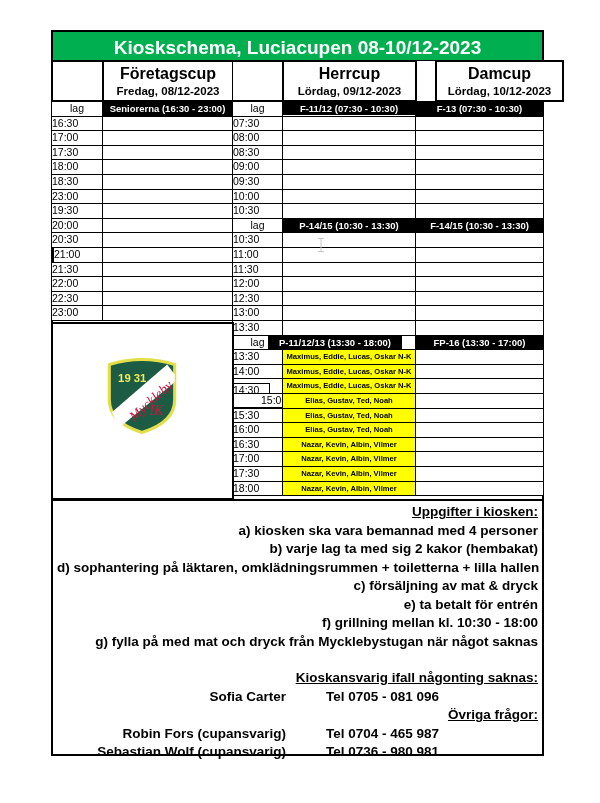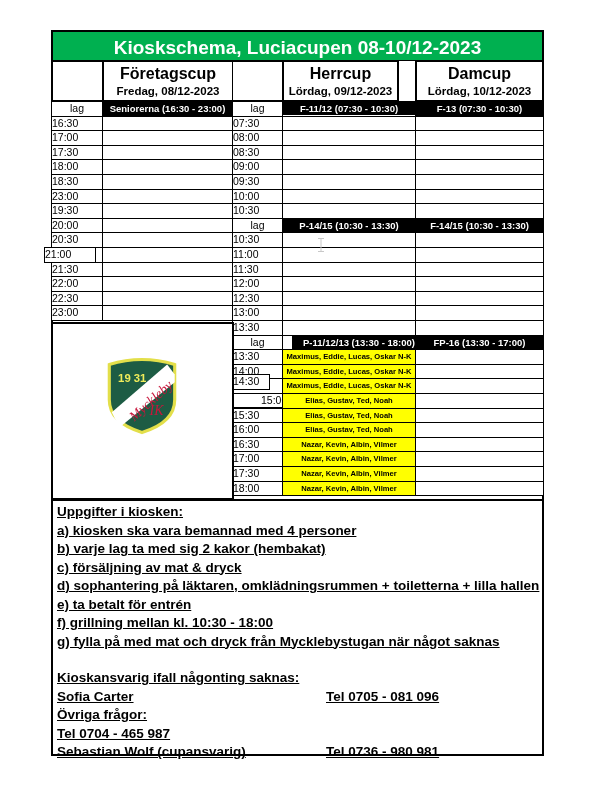--- a/index.html
+++ b/index.html
@@ -8,46 +8,46 @@
   #sheet { left:51px; top:30px; width:493px; height:726px; border:2px solid #000; }
   .title-bar { left:51px; top:30px; width:493px; height:31px; background:#00b050; color:#fff; font-weight:bold; font-size:19px; text-align:center; line-height:31px; border:2px solid #000; border-bottom:1px solid #000; }
   .hdr-cell { border:2px solid #000; text-align:center; background:#fff; }
   .hdr-name { font-size:16px; font-weight:bold; line-height:20px; margin-top:2px; }
   .hdr-date { font-size:11.5px; font-weight:bold; line-height:14px; }
   .cell { border:1px solid #000; background:#fff; font-size:10.5px; line-height:13px; overflow:hidden; white-space:nowrap; }
   .time { text-align:left; padding-right:2px; font-weight:normal; }
   .lag { text-align:center; font-weight:normal; font-size:10.5px; }
   .black { background:#000; color:#fff; font-weight:bold; font-size:9.5px; text-align:center; }
   .yellow { background:#ffff00; color:#000; font-weight:bold; font-size:7.6px; text-align:center; line-height:13px; }
-  .info { left:51px; top:499px; width:493px; height:257px; border:2px solid #000; border-top:2px solid #000; padding:2px 4px; }
-  .info-line { font-size:13.5px; line-height:18.5px; font-weight:bold; white-space:nowrap;text-decoration:underline; }
+  .info { left:51px; top:499px; width:493px; height:257px; border:2px solid #000; border-top:2px solid #000; padding:2px 4px;text-align:right; }
+  .info-line { font-size:13.5px; line-height:18.5px; font-weight:bold; white-space:nowrap; }
   .u { text-decoration:underline; }
   .contact { display:flex;gap:40px; }
   .contact .nm { width:229px; }
   .logo-box { left:51px; top:322px; width:183px; height:178px; border:2px solid #000; background:#fff; }
   .cursor { left:318px; top:238px; width:6px; height:14px; }
 </style>
 </head>
 <body>
 
 <div id="sheet" class="abs"></div>
 
 <div class="abs title-bar">Kioskschema, Luciacupen 08-10/12-2023</div>
 
 <div class="abs hdr-cell" style="left:51px;top:60px;width:53px;height:42px;border-right:1px solid #000;"></div>
 <div class="abs hdr-cell" style="left:102px;top:60px;width:132px;height:42px;">
   <div class="hdr-name">Företagscup</div>
   <div class="hdr-date">Fredag, 08/12-2023</div>
 </div>
 <div class="abs hdr-cell" style="left:232px;top:60px;width:52px;height:42px;border-left:1px solid #000;"></div>
-<div class="abs hdr-cell" style="left:282px;top:60px;width:117px;height:42px;">
+<div class="abs hdr-cell" style="left:282px;top:60px;width:135px;height:42px;">
   <div class="hdr-name">Herrcup</div>
   <div class="hdr-date">Lördag, 09/12-2023</div>
 </div>
-<div class="abs hdr-cell" style="left:415px;top:60px;width:129px;height:42px;">
+<div class="abs hdr-cell" style="left:435px;top:60px;width:129px;height:42px;">
   <div class="hdr-name">Damcup</div>
   <div class="hdr-date">Lördag, 10/12-2023</div>
 </div>
 
 <div id="grid">
     <div class="abs cell lag" style="left: 51px; top: 101px; width: 52px; height: 15.6px;">lag</div>
     <div class="abs cell black" style="left: 102px; top: 101px; width: 131px; height: 15.6px;">Seniorerna (16:30 - 23:00)</div>
     <div class="abs cell time" style="left: 51px; top: 115.6px; width: 52px; height: 15.6px;">16:30</div>
     <div class="abs cell " style="left: 102px; top: 115.6px; width: 131px; height: 15.6px;"></div>
     <div class="abs cell time" style="left: 51px; top: 130.2px; width: 52px; height: 15.6px;">17:00</div>
@@ -59,21 +59,21 @@
     <div class="abs cell time" style="left: 51px; top: 174px; width: 52px; height: 21px;">18:30</div>
     <div class="abs cell " style="left: 102px; top: 174px; width: 131px; height: 15.6px;"></div>
     <div class="abs cell time" style="left: 51px; top: 188.6px; width: 52px; height: 15.6px;">23:00</div>
     <div class="abs cell " style="left: 102px; top: 188.6px; width: 131px; height: 15.6px;"></div>
     <div class="abs cell time" style="left: 51px; top: 203.2px; width: 52px; height: 15.6px;">19:30</div>
     <div class="abs cell " style="left: 102px; top: 203.2px; width: 131px; height: 15.6px;"></div>
     <div class="abs cell time" style="left: 51px; top: 217.8px; width: 52px; height: 15.6px;">20:00</div>
     <div class="abs cell " style="left: 102px; top: 217.8px; width: 131px; height: 15.6px;"></div>
     <div class="abs cell time" style="left: 51px; top: 232.4px; width: 52px; height: 15.6px;">20:30</div>
     <div class="abs cell " style="left: 102px; top: 232.4px; width: 131px; height: 15.6px;"></div>
-    <div class="abs cell time" style="left: 44px; top: 247px; width: 52px; height: 15.6px;">21:00</div>
+    <div class="abs cell time" style="left: 53px; top: 247px; width: 52px; height: 15.6px;">21:00</div>
     <div class="abs cell " style="left: 102px; top: 247px; width: 131px; height: 15.6px;"></div>
     <div class="abs cell time" style="left: 51px; top: 261.6px; width: 52px; height: 15.6px;">21:30</div>
     <div class="abs cell " style="left: 102px; top: 261.6px; width: 131px; height: 15.6px;"></div>
     <div class="abs cell time" style="left: 51px; top: 276.2px; width: 52px; height: 15.6px;">22:00</div>
     <div class="abs cell " style="left: 102px; top: 276.2px; width: 131px; height: 15.6px;"></div>
     <div class="abs cell time" style="left: 51px; top: 290.8px; width: 52px; height: 15.6px;">22:30</div>
     <div class="abs cell " style="left: 102px; top: 290.8px; width: 131px; height: 15.6px;"></div>
     <div class="abs cell time" style="left: 51px; top: 305.4px; width: 52px; height: 15.6px;">23:00</div>
     <div class="abs cell " style="left: 102px; top: 305.4px; width: 131px; height: 15.6px;"></div>
     <div class="abs cell lag" style="left: 232px; top: 101px; width: 51px; height: 15.6px;">lag</div>
@@ -118,29 +118,29 @@
     <div class="abs cell time" style="left: 232px; top: 290.8px; width: 51px; height: 15.6px;">12:30</div>
     <div class="abs cell " style="left: 282px; top: 290.8px; width: 134px; height: 15.6px;"></div>
     <div class="abs cell " style="left: 415px; top: 290.8px; width: 129px; height: 15.6px;"></div>
     <div class="abs cell time" style="left: 232px; top: 305.4px; width: 51px; height: 15.6px;">13:00</div>
     <div class="abs cell " style="left: 282px; top: 305.4px; width: 134px; height: 15.6px;"></div>
     <div class="abs cell " style="left: 415px; top: 305.4px; width: 129px; height: 15.6px;"></div>
     <div class="abs cell time" style="left: 232px; top: 320px; width: 51px; height: 15.6px;">13:30</div>
     <div class="abs cell " style="left: 282px; top: 320px; width: 134px; height: 15.6px;"></div>
     <div class="abs cell " style="left: 415px; top: 320px; width: 129px; height: 15.6px;"></div>
     <div class="abs cell lag" style="left: 232px; top: 334.6px; width: 51px; height: 15.6px;">lag</div>
-    <div class="abs cell black" style="left: 292px; top: 334.6px; width: 134px; height: 16px;">P-11/12/13 (13:30 - 18:00)</div>
+    <div class="abs cell black" style="left: 268px; top: 334.6px; width: 134px; height: 16px;">P-11/12/13 (13:30 - 18:00)</div>
     <div class="abs cell black" style="left: 415px; top: 334.6px; width: 129px; height: 15.6px;">FP-16 (13:30 - 17:00)</div>
     <div class="abs cell time" style="left: 232px; top: 349.2px; width: 51px; height: 15.6px;">13:30</div>
     <div class="abs cell yellow" style="left: 282px; top: 349.2px; width: 134px; height: 15.6px;">Maximus, Eddie, Lucas, Oskar N-K</div>
     <div class="abs cell " style="left: 415px; top: 349.2px; width: 129px; height: 15.6px;"></div>
     <div class="abs cell time" style="left: 232px; top: 363.8px; width: 51px; height: 15.6px;">14:00</div>
     <div class="abs cell yellow" style="left: 282px; top: 363.8px; width: 134px; height: 15.6px;">Maximus, Eddie, Lucas, Oskar N-K</div>
     <div class="abs cell " style="left: 415px; top: 363.8px; width: 129px; height: 15.6px;"></div>
-    <div class="abs cell time" style="left: 232px; top: 374px; width: 38px; height: 15.6px;">14:30</div>
+    <div class="abs cell time" style="left: 232px; top: 383px; width: 38px; height: 15.6px;">14:30</div>
     <div class="abs cell yellow" style="left: 282px; top: 378.4px; width: 134px; height: 15.6px;">Maximus, Eddie, Lucas, Oskar N-K</div>
     <div class="abs cell " style="left: 415px; top: 378.4px; width: 129px; height: 15.6px;"></div>
     <div class="abs cell time" style="left: 232px; top: 393px; width: 51px; height: 15px; padding-left: 28px;">15:00</div>
     <div class="abs cell yellow" style="left: 282px; top: 393px; width: 134px; height: 15.6px;">Elias, Gustav, Ted, Noah</div>
     <div class="abs cell " style="left: 415px; top: 393px; width: 129px; height: 15.6px;"></div>
     <div class="abs cell time" style="left: 232px; top: 407.6px; width: 51px; height: 15.6px;">15:30</div>
     <div class="abs cell yellow" style="left: 282px; top: 407.6px; width: 134px; height: 15.6px;">Elias, Gustav, Ted, Noah</div>
     <div class="abs cell " style="left: 415px; top: 407.6px; width: 129px; height: 15.6px;"></div>
     <div class="abs cell time" style="left: 232px; top: 422.2px; width: 51px; height: 15.6px;">16:00</div>
     <div class="abs cell yellow" style="left: 282px; top: 422.2px; width: 134px; height: 15.6px;">Elias, Gustav, Ted, Noah</div>
@@ -167,34 +167,35 @@
     <text x="14" y="46" font-size="11" font-style="italic" fill="#c8163c" font-family="Liberation Serif, serif" transform="rotate(-42 26 36)">Myckleby</text>
     <text x="36" y="46" font-size="11" font-style="italic" fill="#c8163c" font-family="Liberation Serif, serif">IK</text>
   </svg>
 </div>
 
 <div class="abs info">
   <div class="info-line u">Uppgifter i kiosken:</div>
   <div id="tasks">
       <div class="info-line">a) kiosken ska vara bemannad med 4 personer</div>
       <div class="info-line">b) varje lag ta med sig 2 kakor (hembakat)</div>
+      <div class="info-line">d) sophantering på läktaren, omklädningsrummen + toiletterna + lilla hallen</div>
       <div class="info-line">c) försäljning av mat &amp; dryck</div>
-      <div class="info-line">d) sophantering på läktaren, omklädningsrummen + toiletterna + lilla hallen</div>
       <div class="info-line">e) ta betalt för entrén</div>
       <div class="info-line">f) grillning mellan kl. 10:30 - 18:00</div>
       <div class="info-line">g) fylla på med mat och dryck från Mycklebystugan när något saknas</div>
     </div>
   <div class="info-line" style="height:18px;"></div>
   <div class="info-line u">Kioskansvarig ifall någonting saknas:</div>
   <div class="info-line contact">
     <span class="nm">Sofia Carter</span>
     <span>Tel 0705 - 081 096</span>
   </div>
   <div class="info-line u">Övriga frågor:</div>
   <div class="info-line contact">
+    <span class="nm">Robin Fors (cupansvarig)</span>
     <span>Tel 0704 - 465 987</span>
   </div>
   <div class="info-line contact">
     <span class="nm">Sebastian Wolf (cupansvarig)</span>
     <span>Tel 0736 - 980 981</span>
   </div>
 </div>
 
 <svg class="abs cursor" viewBox="0 0 6 14">
   <path d="M0 0.5 H6 M3 0.5 V13.5 M0 13.5 H6" stroke="#c8c8c8" stroke-width="1" fill="none"></path>

